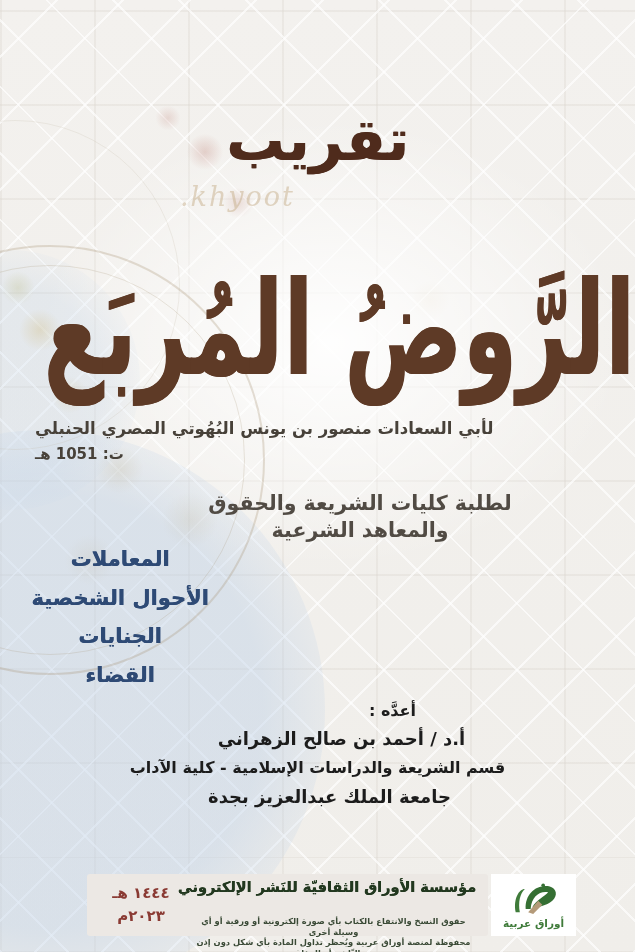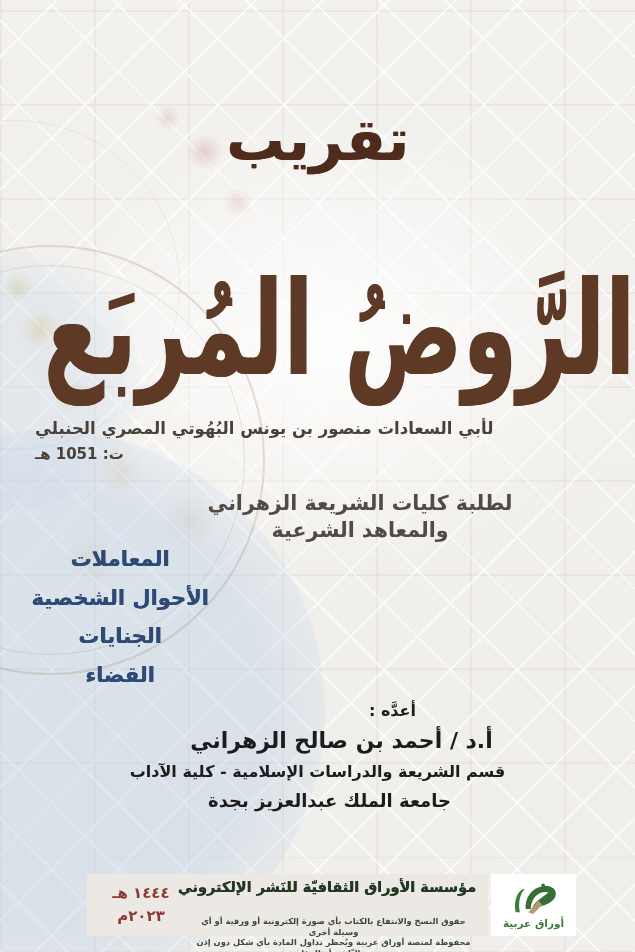--- a/index.html
+++ b/index.html
@@ -88,21 +88,21 @@
   .topics .topic { height:38.6px; line-height:36px; text-shadow:0.4px 0 #2e4a75; white-space:nowrap; }
 
   .prepared-label {
     position:absolute; left:150px; right:0; top:701px;
     text-align:center; font-size:16px; font-weight:bold; color:#1d1d1d;
   }
   .prepared-block {
     position:absolute; left:0; right:0; top:728px;
     text-align:center; color:#1c1c1c;
   }
-  .prepared-block .preparer   { font-size:22px; font-weight:bold;margin-left:48px; }
+  .prepared-block .preparer   { font-size:18px; font-weight:bold;margin-left:48px; }
   .prepared-block .department { font-size:16px; font-weight:bold; margin-top:9px; }
   .prepared-block .university { font-size:18px; font-weight:bold; margin-top:9px;padding-left:24px; }
 
   .footer-strip {
     position:absolute; left:87px; top:874px; width:401px; height:62px;
     background:#ece8e4; border-radius:3px;
   }
   .years {
     position:absolute; left:8px; top:8px; width:92px;
     text-align:center; color:#8a3a33; font-weight:bold; font-size:15px; line-height:23px;
@@ -126,31 +126,32 @@
 <body>
 
 <div class="cover">
 
   <div class="ring blue-disc"></div>
   <div class="ring blue-disc2"></div>
   <div class="ring ring-top"></div>
   <div class="ring ring-outer"></div>
   <div class="ring ring-inner"></div>
 
+  <div class="watermark">khyoot.</div>
 
   <div class="kicker">تقريب</div>
   <div class="main-title">الرَّوضُ المُربَع</div>
 
   <div class="byline">
     <div class="author-line">لأبي السعادات منصور بن يونس البُهُوتي المصري الحنبلي</div>
     <div class="death-line">ت: 1051 هـ</div>
   </div>
 
   <div class="audience">
-    <div>لطلبة كليات الشريعة الزهراني</div>
+    <div>لطلبة كليات الشريعة والحقوق</div>
     <div>والمعاهد الشرعية</div>
   </div>
 
   <ul class="topics">
     <li class="topic">المعاملات</li>
     <li class="topic">الأحوال الشخصية</li>
     <li class="topic">الجنايات</li>
     <li class="topic">القضاء</li>
   </ul>
 

